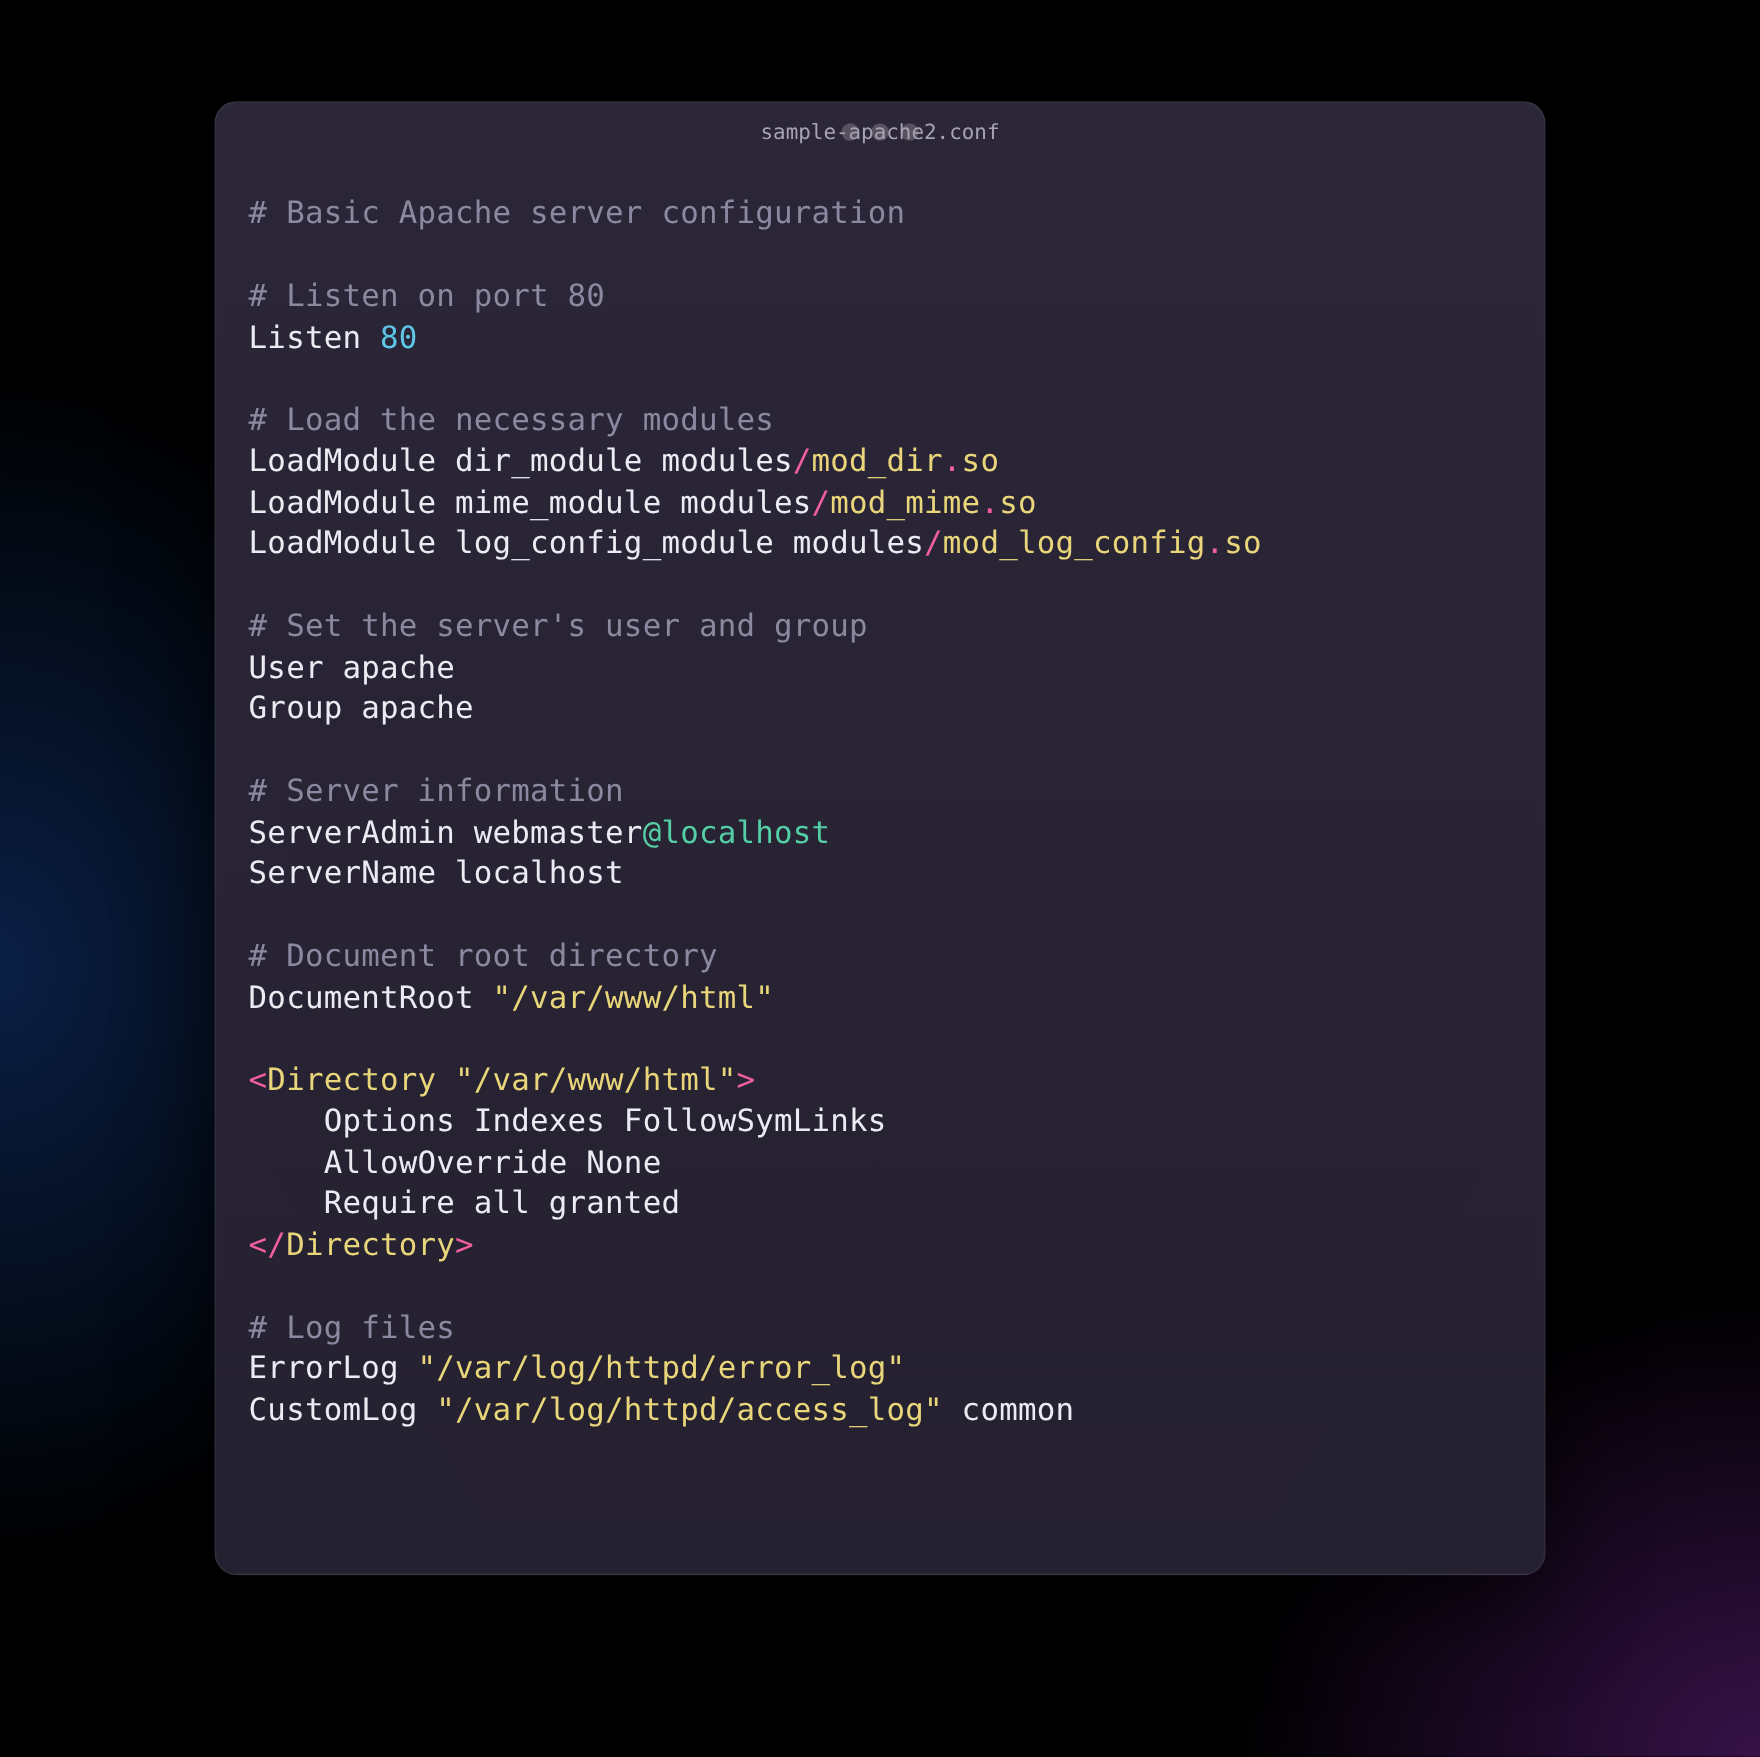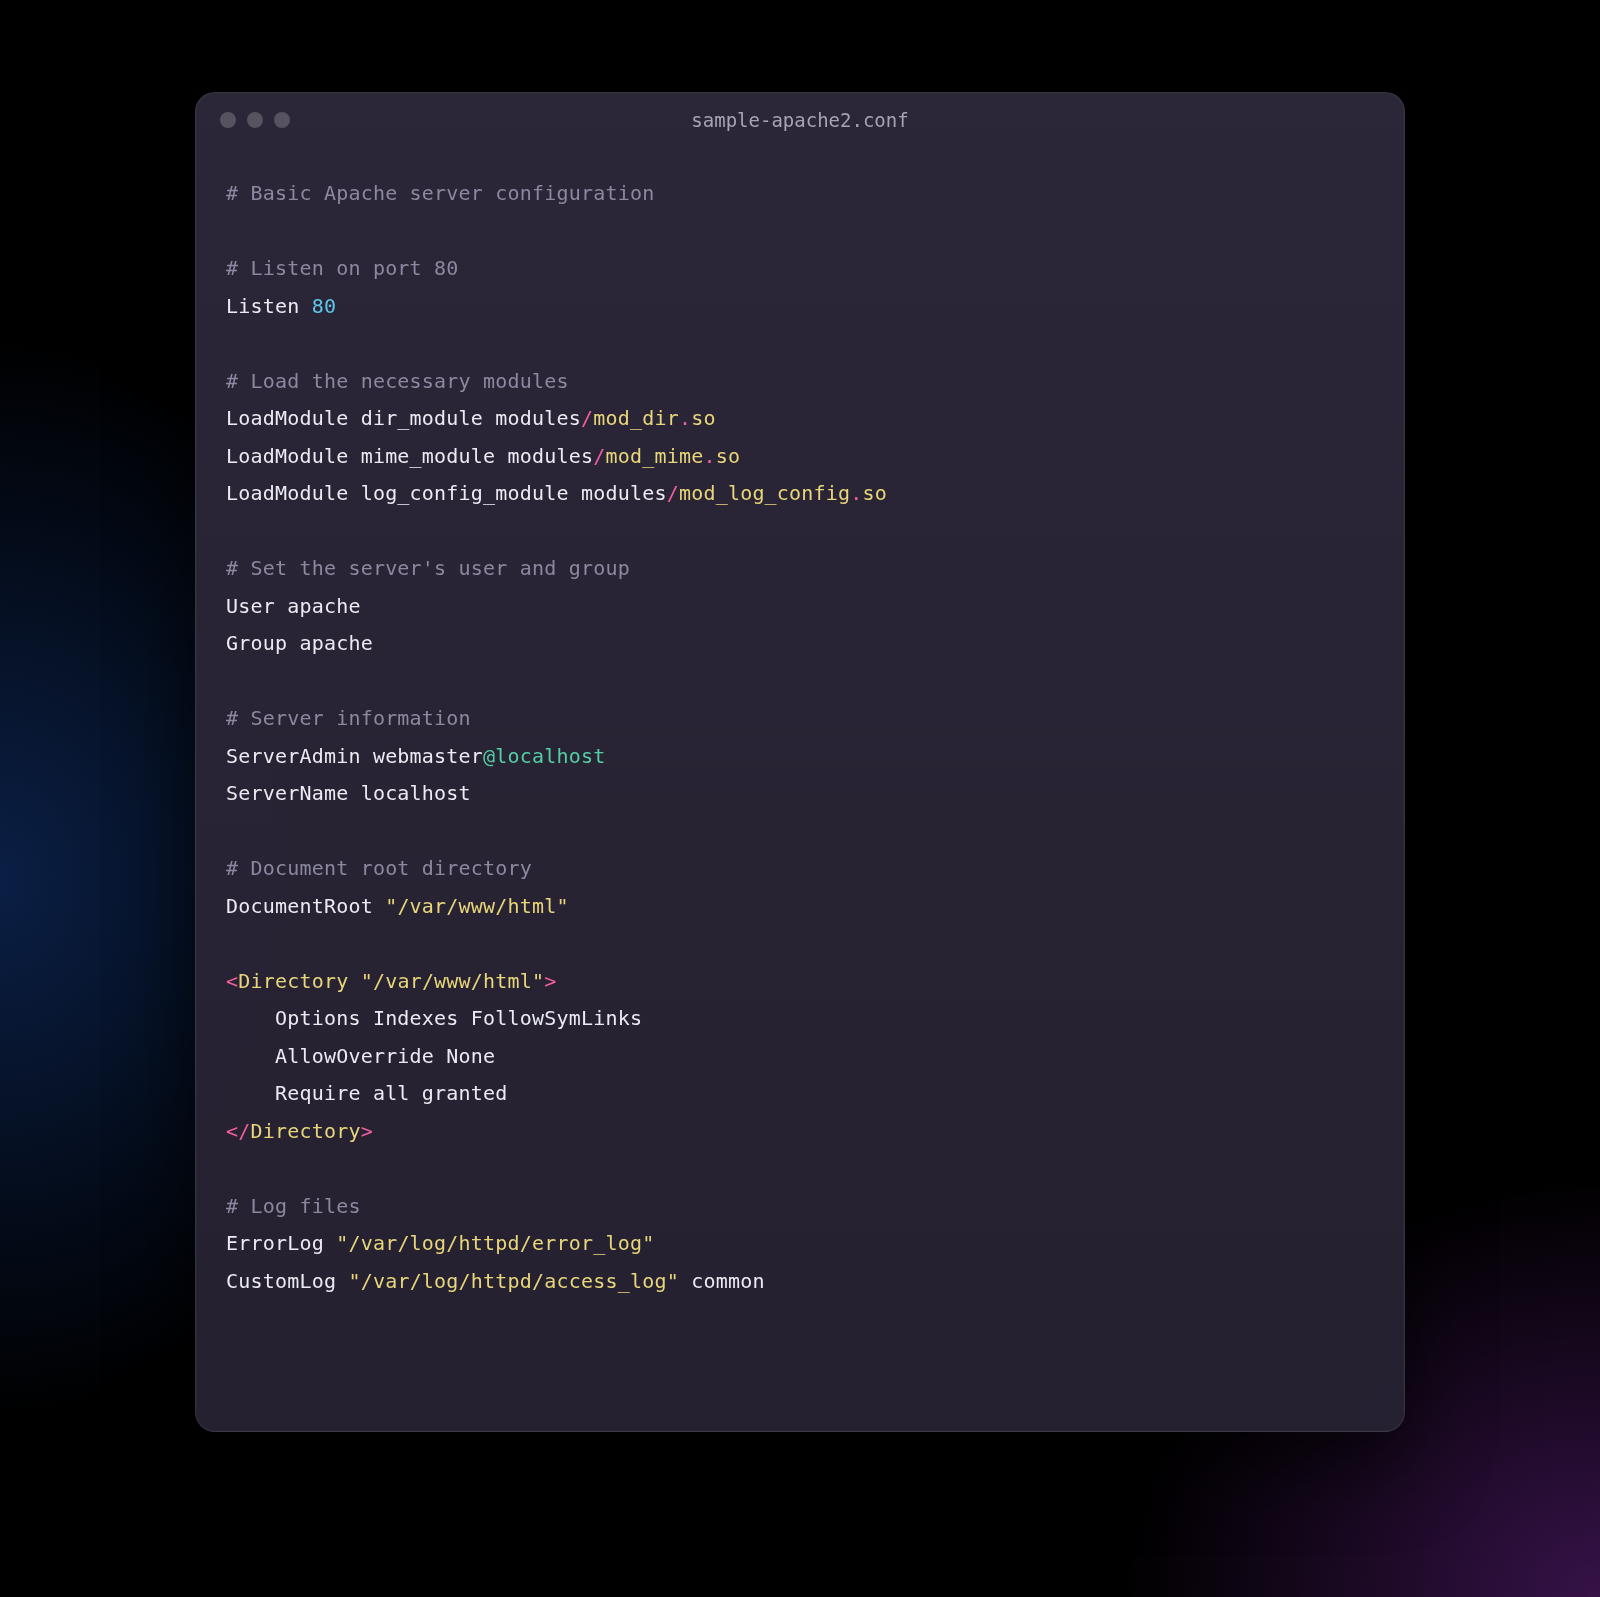--- a/index.html
+++ b/index.html
@@ -32,20 +32,21 @@
     border-radius: 20px;
     box-shadow: 0 30px 80px rgba(0,0,0,0.6), 0 0 0 1px rgba(255,255,255,0.02) inset;
     overflow: hidden;
   }
   .titlebar {
     height: 54px;
     display: flex;
     align-items: center;
     padding: 0 24px;
     position: relative;
+    justify-content: center;
   }
   .controls {
     display: flex;
     gap: 11px;
   }
   .dot {
     width: 16px;
     height: 16px;
     border-radius: 50%;
     background: #57525f;
@@ -53,21 +54,21 @@
   .title {
     position: absolute;
     left: 0; right: 0;
     text-align: center;
     color: #a7a3b3;
     font-size: 19px;
     pointer-events: none;
   }
   .code {
     padding: 28px 30px 30px 30px;
-    font-size: 20px;
+    font-size: 28px;
     line-height: 37.5px;
     white-space: pre;
     color: #eceaf2;
     letter-spacing: 0.2px;
   }
   .tk-c   { color: #8c88a0; }  
   .tk-n   { color: #5ec7e8; }  
   .tk-p   { color: #f25f9e; }  
   .tk-s   { color: #e9d67a; }  
   .tk-at  { color: #54cfa5; }  

